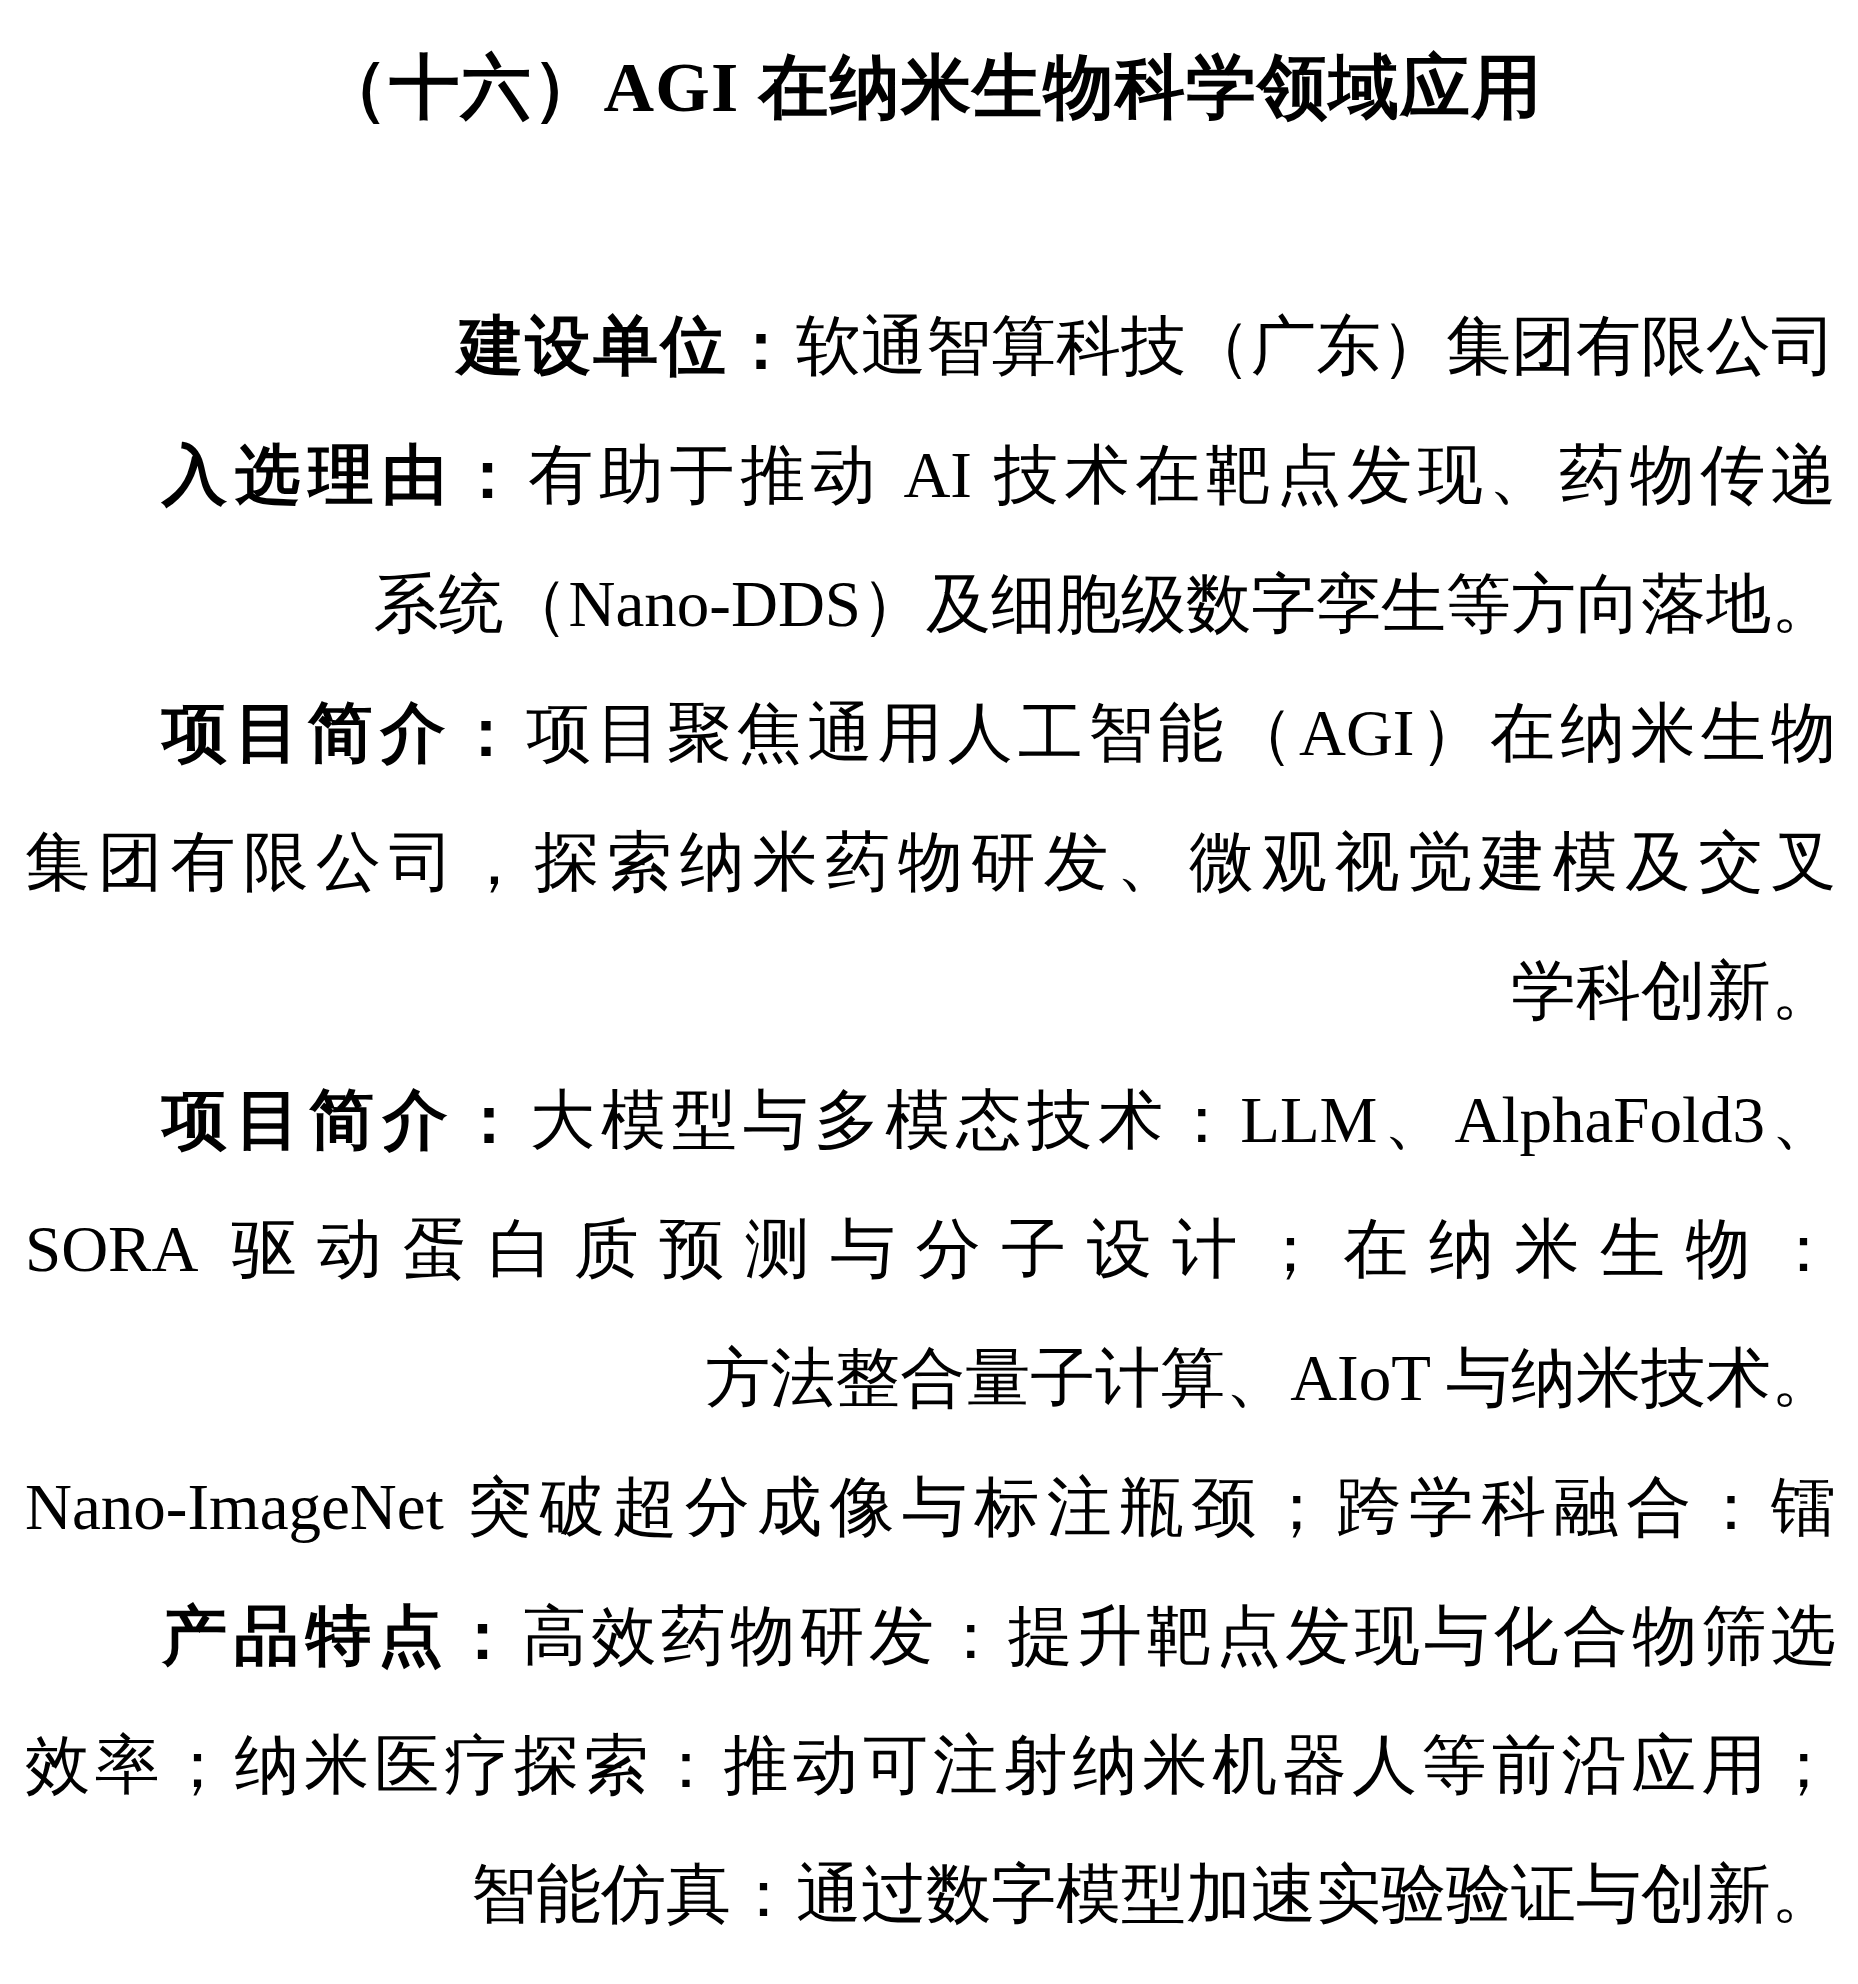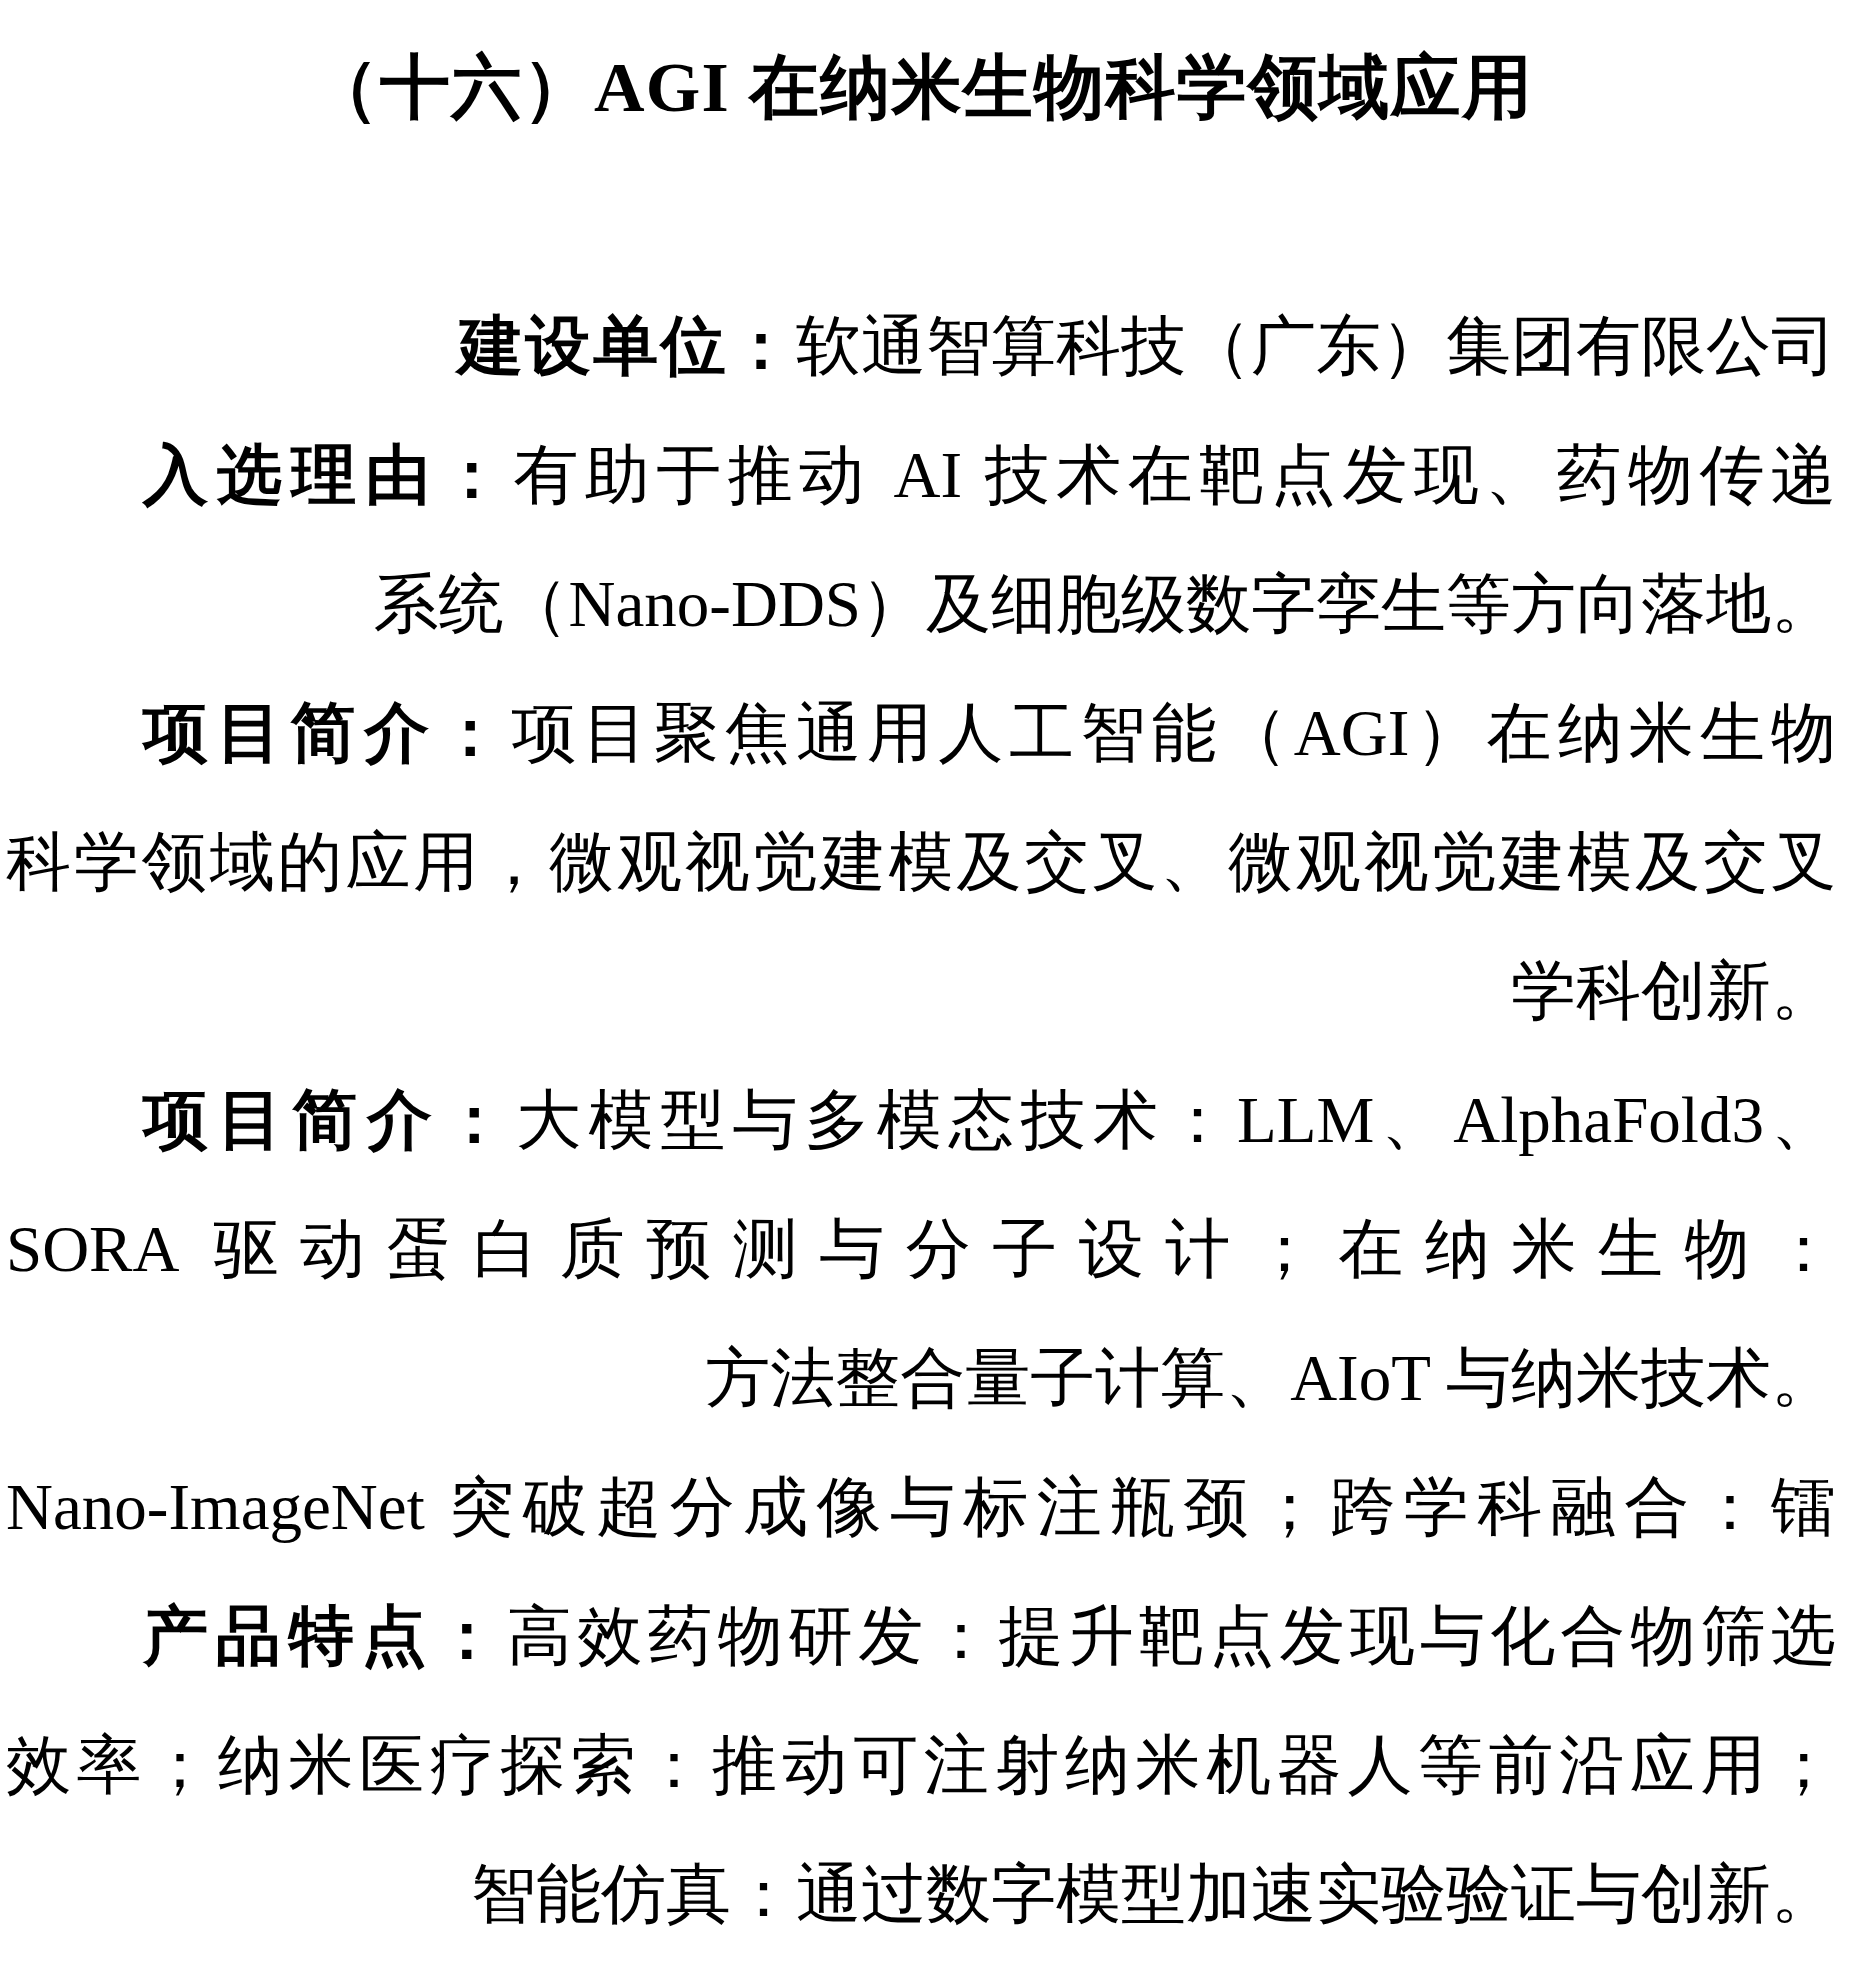--- a/index.html
+++ b/index.html
@@ -8,21 +8,21 @@
     background: #ffffff;
   }
   .page {
     position: relative;
     width: 1859px;
     height: 1985px;
     background: #ffffff;
     color: #000000;
     font-family: "Liberation Serif", "DejaVu Serif", serif;
     box-sizing: border-box;
-    padding: 26px 23px 0 6px;
+    padding: 26px 23px 0 25px;
     overflow: hidden;
   }
   .title {
     margin: 13px 0 146px 0;
     font-size: 70px;
     line-height: 97px;
     font-weight: bold;
     text-align: center;
     letter-spacing: 1.3px;
     white-space: nowrap;
@@ -53,21 +53,21 @@
 </head>
 <body>
 
 <div class="page">
   <h1 class="title">（十六）AGI 在纳米生物科学领域应用</h1>
   <div class="content" id="paragraphs">
       <div class="line indent"><b>建设单位：</b>软通智算科技（广东）集团有限公司</div>
       <div class="line justify indent"><b>入选理由：</b>有助于推动 AI 技术在靶点发现、药物传递</div>
       <div class="line">系统（Nano-DDS）及细胞级数字孪生等方向落地。</div>
       <div class="line justify indent"><b>项目简介：</b>项目聚焦通用人工智能（AGI）在纳米生物</div>
-      <div class="line justify">科学领域的应用，微观视觉建模及交叉、微观视觉建模及交叉</div>
+      <div class="line justify">集团有限公司，探索纳米药物研发、微观视觉建模及交叉</div>
       <div class="line">学科创新。</div>
       <div class="line justify indent"><b>项目简介：</b>大模型与多模态技术：LLM、AlphaFold3、</div>
       <div class="line justify">SORA 驱动蛋白质预测与分子设计；在纳米生物：</div>
       <div class="line">方法整合量子计算、AIoT 与纳米技术。</div>
       <div class="line justify">Nano-ImageNet 突破超分成像与标注瓶颈；跨学科融合：镭</div>
       <div class="line justify indent"><b>产品特点：</b>高效药物研发：提升靶点发现与化合物筛选</div>
       <div class="line justify">效率；纳米医疗探索：推动可注射纳米机器人等前沿应用；</div>
       <div class="line">智能仿真：通过数字模型加速实验验证与创新。</div>
     </div>
 </div>

